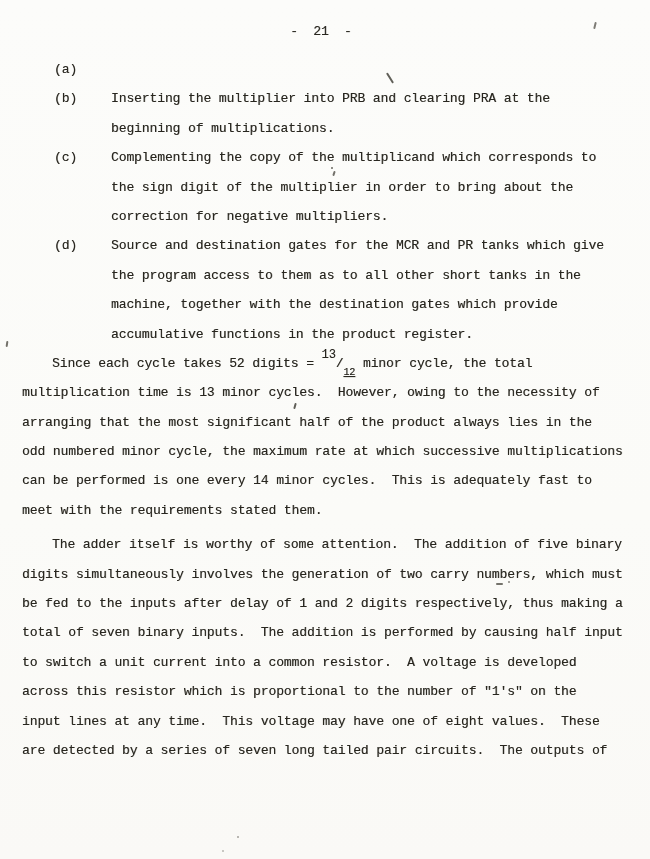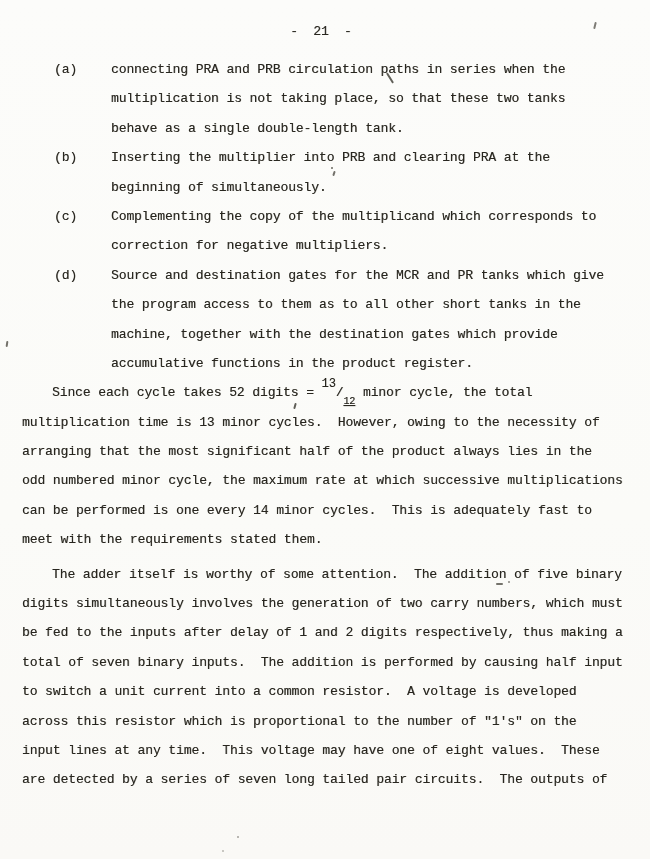--- a/index.html
+++ b/index.html
@@ -63,39 +63,35 @@
 <body>
 
 <div class="page">
 
   <div class="page-number txt">-  21  -</div>
 
   <div class="list">
 
     <div class="item">
       <span class="label txt">(a)</span>
-      <div class="lines">
-        <div class="line txt">connecting PRA and PRB circulation paths in series when the</div>
-        <div class="line txt">multiplication is not taking place, so that these two tanks</div>
-        <div class="line txt">behave as a single double-length tank.</div>
-      </div>
     </div>
 
     <div class="item">
       <span class="label txt">(b)</span>
       <div class="lines">
         <div class="line txt">Inserting the multiplier into PRB and clearing PRA at the</div>
-        <div class="line txt">beginning of simultaneously.</div>
+        <div class="line txt">beginning of multiplications.</div>
       </div>
     </div>
 
     <div class="item">
       <span class="label txt">(c)</span>
       <div class="lines">
         <div class="line txt">Complementing the copy of the multiplicand which corresponds to</div>
+        <div class="line txt">the sign digit of the multiplier in order to bring about the</div>
         <div class="line txt">correction for negative multipliers.</div>
       </div>
     </div>
 
     <div class="item">
       <span class="label txt">(d)</span>
       <div class="lines">
         <div class="line txt">Source and destination gates for the MCR and PR tanks which give</div>
         <div class="line txt">the program access to them as to all other short tanks in the</div>
         <div class="line txt">machine, together with the destination gates which provide</div>

